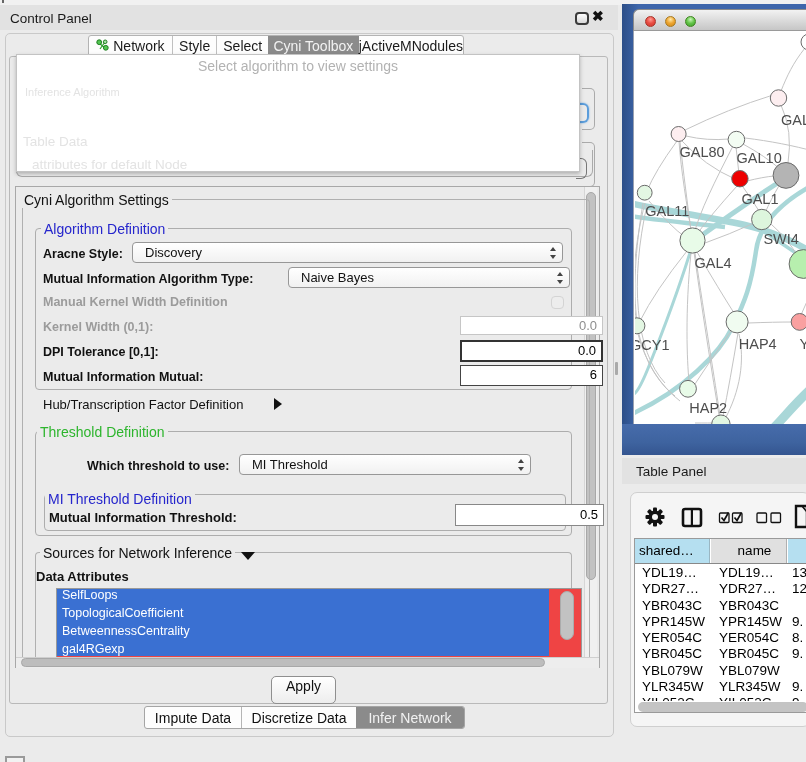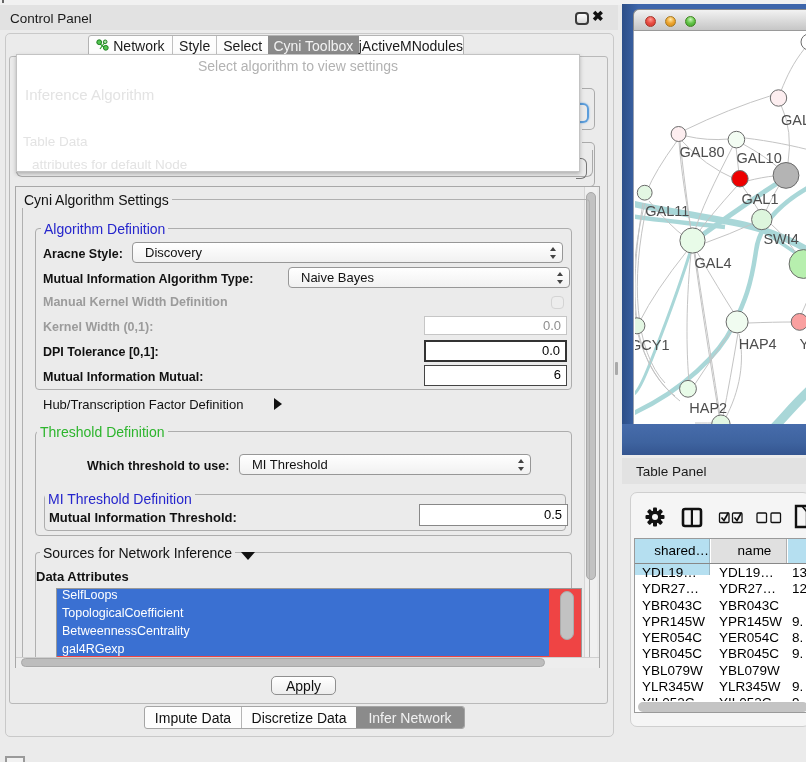--- a/index.html
+++ b/index.html
@@ -9,21 +9,21 @@
   .lbl { font-size:12.5px; font-weight:bold; color:#111; }
   .glbl { font-size:12.5px; font-weight:bold; color:#9b9b9b; }
   .combo { position:absolute; height:21px; border:1px solid #979797; border-radius:4px;
            background:linear-gradient(#ffffff,#f1f1f1); font-size:13px; color:#111;
            line-height:19px; padding-left:12px; }
   .spin { position:absolute; right:4px; top:3px; width:9px; height:14px; }
   .spin:before { content:""; position:absolute; left:1px; top:1px; border-left:3.5px solid transparent;
            border-right:3.5px solid transparent; border-bottom:4.5px solid #444; }
   .spin:after { content:""; position:absolute; left:1px; bottom:1px; border-left:3.5px solid transparent;
            border-right:3.5px solid transparent; border-top:4.5px solid #444; }
-  .field { position:absolute; background:#fff; font-size:13px; text-align:right; padding-right:5px; }
+  .field { position:absolute; background:#fff; font-size:13px; text-align:right; padding-right:5px;margin-left:36px; }
   .gbox  { position:absolute; border:1px solid #adadad; border-radius:4px; }
   .gcap  { position:absolute; background:#ebebeb; padding:0 3px; font-size:14px; }
 </style>
 </head>
 <body>
 
 <div class="abs" style="left:0;top:0;width:622px;height:5px;background:#f1f1f1"></div>
 <div class="abs" style="left:2px;top:0;width:2px;height:3px;background:#666"></div>
 <div class="abs" style="left:0;top:5px;width:618px;height:25px;background:#e2e2e2"></div>
 <div class="abs" style="left:10px;top:11px;font-size:13.5px;color:#1a1a1a">Control Panel</div>
@@ -104,34 +104,34 @@
 <div class="lbl abs" style="left:36px;top:569px;font-size:13px">Data Attributes</div>
 
 <div class="abs" style="left:56px;top:588px;width:526px;height:76px;border:1px solid #999;background:#ef4444;overflow:hidden">
   <div class="abs" style="left:0;top:0;width:492px;height:67px;background:#3a70d2"></div>
   <div class="abs" style="left:5px;top:-3px;font-size:12.5px;color:#fff;line-height:18.1px">SelfLoops<br>TopologicalCoefficient<br>BetweennessCentrality<br>gal4RGexp</div>
   <div class="abs" style="left:503px;top:2px;width:14px;height:49px;background:#c2c2c2;border:1px solid #ababab;border-radius:7px"></div>
 </div>
 <div class="abs" style="left:16px;top:657px;width:583px;height:11px;background:#ededed;border-top:1px solid #cfcfcf"></div>
 <div class="abs" style="left:21px;top:658px;width:524px;height:8.5px;background:#bdbdbd;border:1px solid #a8a8a8;border-radius:5px"></div>
 
-<div class="abs" style="left:271px;top:676px;width:65px;height:19px;border:1px solid #8f8f8f;border-radius:5px;background:linear-gradient(#ffffff,#ededed);font-size:14px;color:#111;text-align:center;line-height:18px">Apply</div>
+<div class="abs" style="left:271px;top:676px;width:65px;height:28px;border:1px solid #8f8f8f;border-radius:5px;background:linear-gradient(#ffffff,#ededed);font-size:14px;color:#111;text-align:center;line-height:18px">Apply</div>
 
 <div class="abs" style="left:144px;top:706px;width:321px;height:23px;background:#fdfdfd;border:1px solid #a5a5a5;border-radius:3px;display:flex;font-size:14px;color:#111">
   <div style="width:97px;display:flex;align-items:center;justify-content:center;border-right:1px solid #b5b5b5">Impute Data</div>
   <div style="width:114px;display:flex;align-items:center;justify-content:center">Discretize Data</div>
   <div style="flex:1;display:flex;align-items:center;justify-content:center;background:#8b8b8b;color:#f2f2f2;border-radius:0 2px 2px 0">Infer Network</div>
 </div>
 
 <div class="abs" style="left:5px;top:756px;width:20px;height:14px;border:2px solid #9a9a9a;background:#f2f2f2"></div>
 
 <div class="abs" style="left:615px;top:362px;width:2.5px;height:13px;background:#aaa;border-radius:1px"></div>
 
 <div class="abs" style="left:16px;top:54px;width:564px;height:118px;background:#fff;border:1px solid #c3c3c3;box-shadow:0 2px 4px rgba(0,0,0,0.25);z-index:30">
-  <div style="position:absolute;left:8px;top:31px;font-size:15px;color:#e3e3e3">Inference Algorithm</div>
+  <div style="position:absolute;left:8px;top:31px;font-size:11px;color:#e3e3e3">Inference Algorithm</div>
   <div style="position:absolute;left:6px;top:79px;font-size:13.5px;color:#e3e3e3">Table Data</div>
   <div style="position:absolute;left:15px;top:102px;font-size:13.5px;color:#e3e3e3">attributes for default Node</div>
   <div style="position:absolute;left:0;top:3px;width:100%;text-align:center;font-size:14px;color:#b2b2b2">Select algorithm to view settings</div>
 </div>
 
 <div class="abs" style="left:622px;top:0;width:184px;height:4px;background:#f1f1f1"></div>
 <div class="abs" style="left:622px;top:4px;width:184px;height:451px;background:linear-gradient(90deg,#2d4f88 0%,#3e66ab 9%,#3e66ab 100%)"></div>
 <div class="abs" style="left:622px;top:424px;width:184px;height:31px;background:linear-gradient(#476cab 0%,#3e639f 60%,#345590 100%)"></div>
 
 <div class="abs" style="left:633px;top:9px;width:173px;height:22px;background:linear-gradient(#f2f2f2,#c6c6c6);border-top:1px solid #8a8a8a;border-left:1px solid #8a8a8a;border-bottom:1px solid #9a9a9a;border-radius:6px 0 0 0">
@@ -244,21 +244,21 @@
     <path d="M 87.5,16.5 L 90,19.5 L 94.5,11.5" stroke-width="1.7"></path>
     <path d="M 100.5,16.5 L 103,19.5 L 107.5,11.5" stroke-width="1.7"></path>
     <rect x="123" y="12" width="9.5" height="9.5" rx="1"></rect>
     <rect x="137" y="12" width="9.5" height="9.5" rx="1"></rect>
     <path d="M 162,5 L 173,5 L 173,26 L 162,26 Z" stroke-width="2.4"></path>
     <path d="M 168,5 L 173,11" stroke-width="1.6"></path>
   </g>
 </svg>
 
 <div class="abs" style="left:634px;top:538px;width:172px;height:175px;background:#fff;border:1px solid #9a9a9a;border-right:none;overflow:hidden;font-size:13.5px">
-  <div class="abs" style="left:0;top:0;width:75px;height:36px;background:#b5dff0;border-right:1px solid #9ab6c2;text-align:right;line-height:24px;padding-left:14px">shared…</div>
+  <div class="abs" style="left:0;top:0;width:75px;height:25px;background:#b5dff0;border-right:1px solid #9ab6c2;text-align:left;line-height:24px;padding-left:4px">shared…</div>
   <div class="abs" style="left:76px;top:0;width:76px;height:24px;background:#e0e0e0;border-right:1px solid #b0b0b0;text-align:center;line-height:24px;padding-left:12px">name</div>
   <div class="abs" style="left:153px;top:0;width:20px;height:24px;background:#b5dff0"></div>
   <div class="abs" style="left:0;top:24px;width:173px;height:1px;background:#888"></div>
   <div class="abs" style="left:7px;top:26px;line-height:16.3px">YDL19…<br>YDR27…<br>YBR043C<br>YPR145W<br>YER054C<br>YBR045C<br>YBL079W<br>YLR345W<br>YIL052C</div>
   <div class="abs" style="left:84px;top:26px;line-height:16.3px">YDL19…<br>YDR27…<br>YBR043C<br>YPR145W<br>YER054C<br>YBR045C<br>YBL079W<br>YLR345W<br>YIL052C</div>
   <div class="abs" style="left:157px;top:26px;line-height:16.3px">13<br>12<br>&nbsp;<br>9.<br>8.<br>9.<br>&nbsp;<br>9.<br>9.</div>
   <div class="abs" style="left:0;top:162px;width:172px;height:15px;background:#fff"></div>
   <div class="abs" style="left:3px;top:163px;width:170px;height:10px;background:#c4c4c4;border-radius:5px"></div>
 </div>
 

